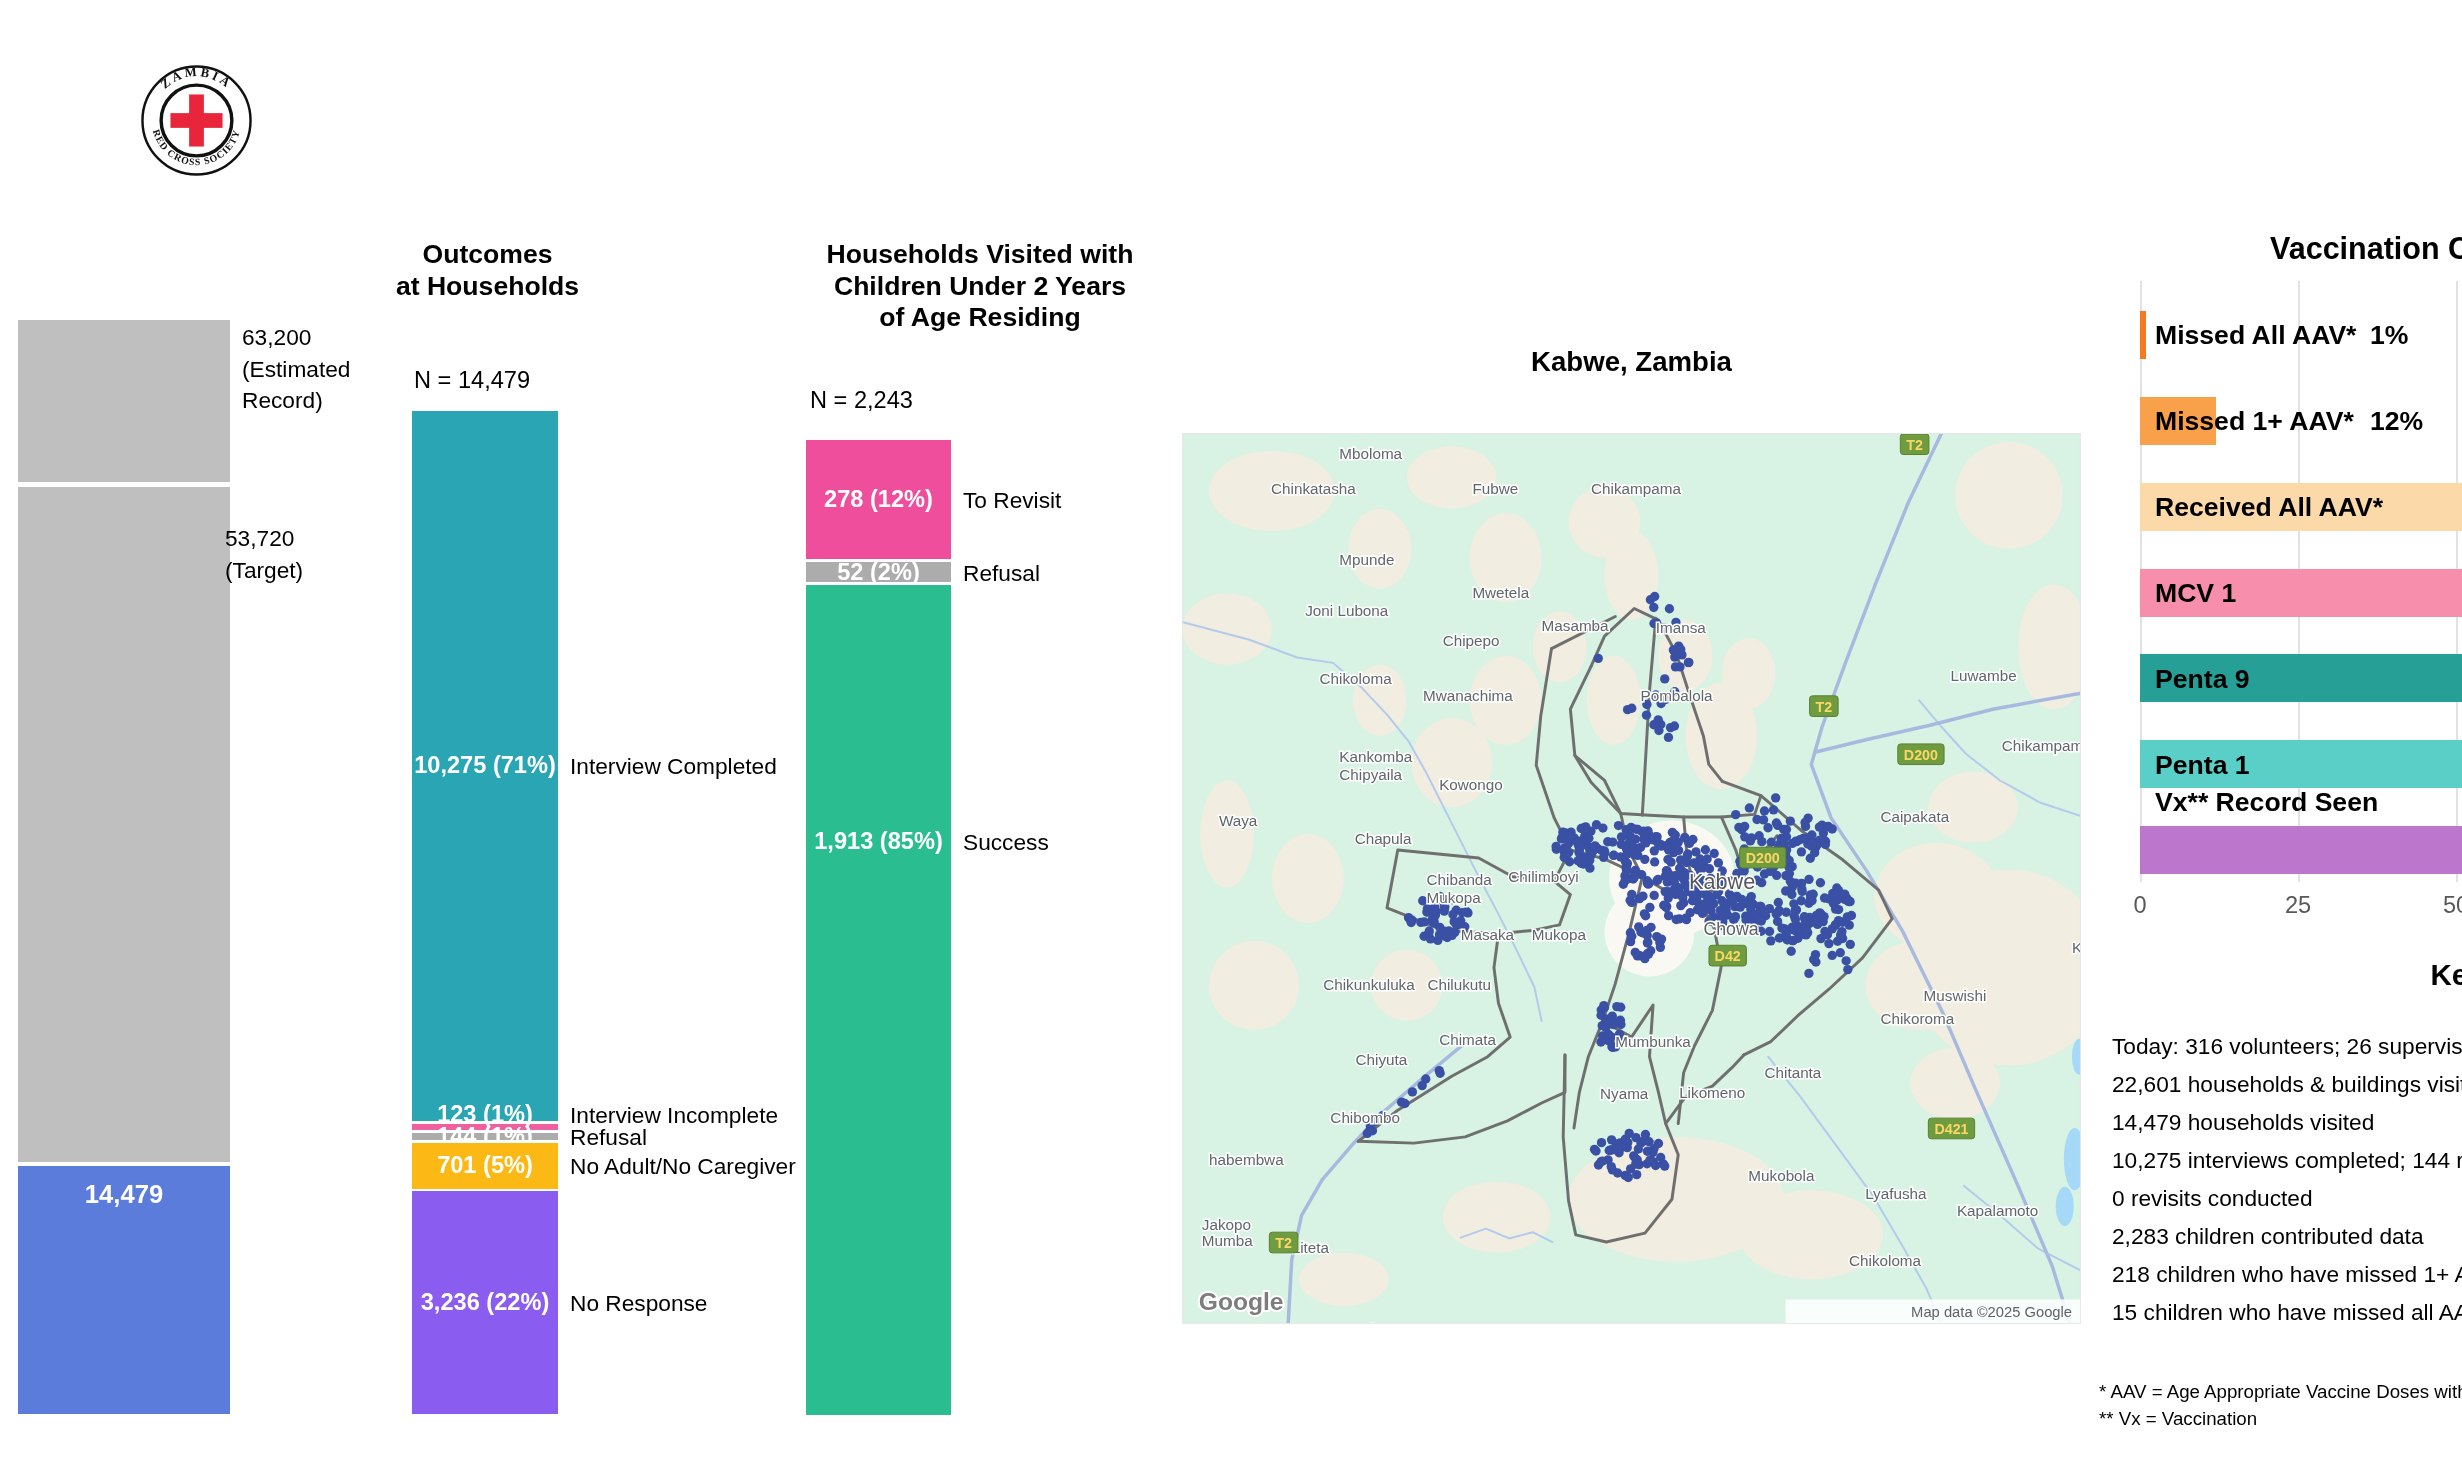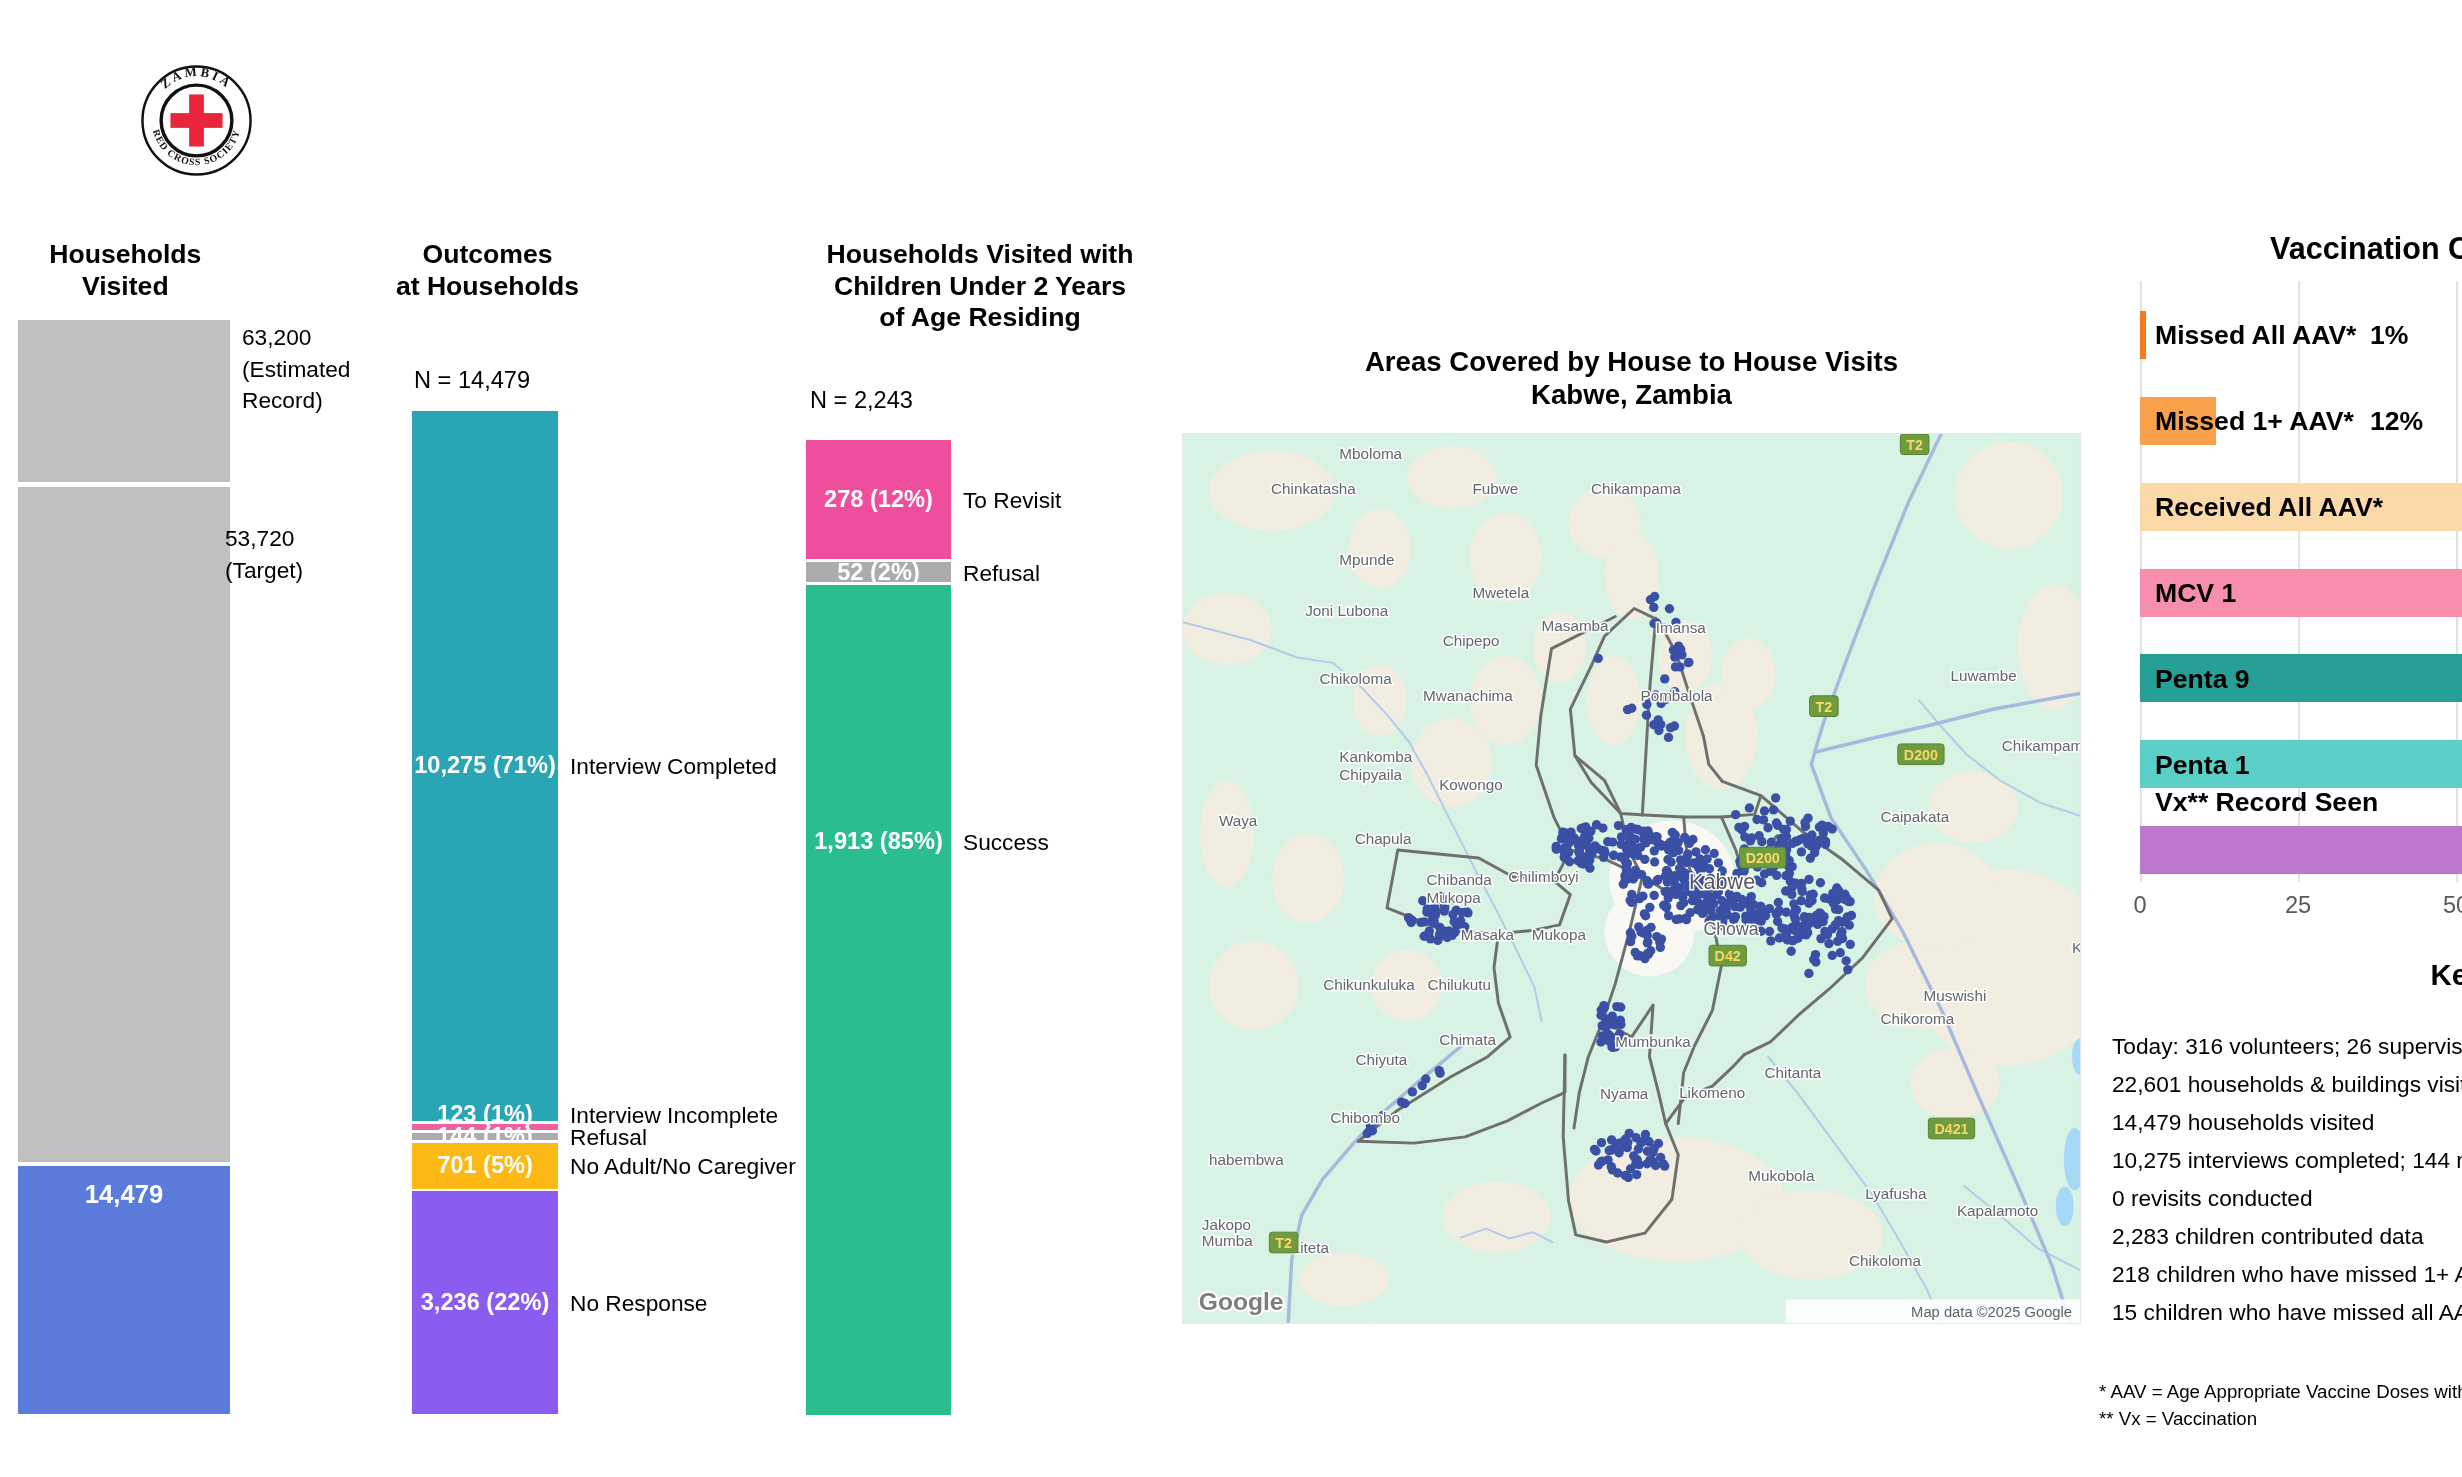--- a/index.html
+++ b/index.html
@@ -37,24 +37,20 @@
     <text font-family="Liberation Serif, serif" font-size="20" font-weight="bold" fill="#111" letter-spacing="2">
       <textPath href="#arcBot" startOffset="50%" text-anchor="middle">RED CROSS SOCIETY</textPath>
     </text>
     <g>
       <rect x="100" y="62" width="30" height="106" fill="#e8253a"></rect>
       <rect x="62" y="100" width="106" height="30" fill="#e8253a"></rect>
     </g>
   </svg>
 
 
-  <div class="abs ct" style="left:9.8px;top:239px;width:231px" id="c1title">
-      <div>Households</div>
-      <div>Visited</div>
-    </div>
   <div class="abs" id="c1" style="left:18px;top:320px;width:443px;height:1094px;">
       <div class="seg" style="top: 0px; height: 162px; width: 212px; background: rgb(191, 191, 191);"></div>
       <div class="rlab" style="left: 224px; line-height: 31.5px; top: 2px;">
         <div>63,200</div>
         <div>(Estimated</div>
         <div>Record)</div>
       </div>
       <div class="seg" style="top: 167px; height: 675px; width: 212px; background: rgb(191, 191, 191);"></div>
       <div class="rlab" style="left: 207px; line-height: 31.5px; top: 169px; margin-top: 34px;">
         <div>53,720</div>
@@ -115,21 +111,20 @@
         <div>Refusal</div>
       </div>
       <div class="seg" style="top: 145px; height: 830px; width: 145px; background: rgb(42, 189, 144);"></div>
       <div class="segval" style="width: 145px; top: 388px;">1,913 (85%)</div>
       <div class="rlab" style="left: 157px; line-height: 31.5px; top: 387px;">
         <div>Success</div>
       </div>
     </div>
 
   <div class="abs" style="left:1182px;top:345px;width:899px;text-align:center;font-weight:bold;font-size:27.6px;line-height:33px;">
-    <div>Areas Covered by House to House Visits</div>
     <div>Kabwe, Zambia</div>
   </div>
   <svg class="abs" id="map" style="left:1182px;top:433px" width="899" height="891" viewBox="0 0 1826 1810">
       <rect width="1826" height="1810" fill="#d8f2e3"></rect>
       <ellipse cx="182.60000000000002" cy="117.65" rx="127.82000000000001" ry="81.45" fill="#f1ede1"></ellipse>
       <ellipse cx="547.8" cy="90.5" rx="91.30000000000001" ry="63.35000000000001" fill="#f1ede1"></ellipse>
       <ellipse cx="91.30000000000001" cy="398.2" rx="91.30000000000001" ry="72.4" fill="#f1ede1"></ellipse>
       <ellipse cx="401.72" cy="235.3" rx="63.910000000000004" ry="81.45" fill="#f1ede1"></ellipse>
       <ellipse cx="657.36" cy="253.40000000000003" rx="73.04" ry="90.5" fill="#f1ede1"></ellipse>
       <ellipse cx="858.2199999999999" cy="181" rx="73.04" ry="72.4" fill="#f1ede1"></ellipse>

